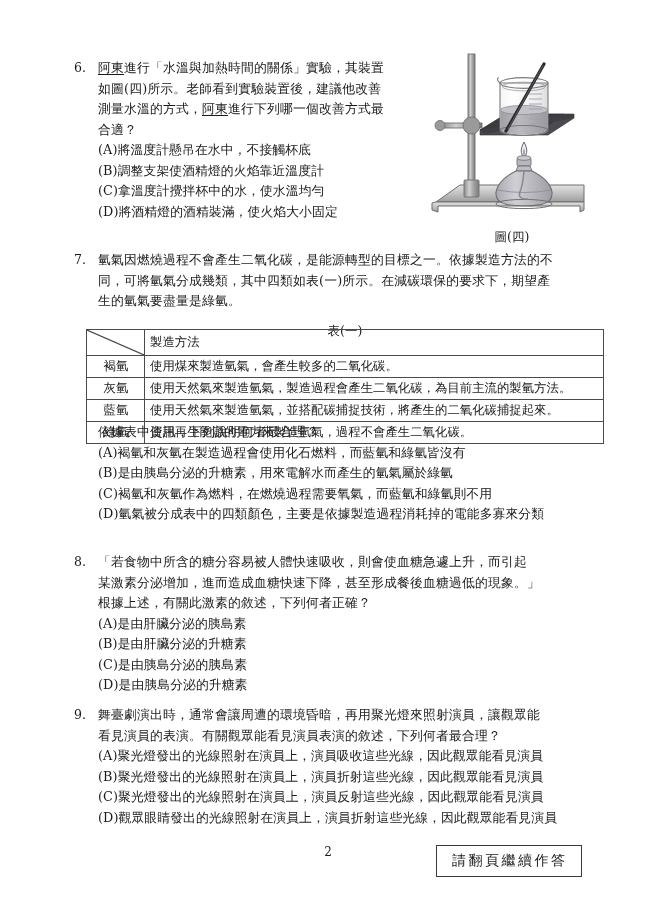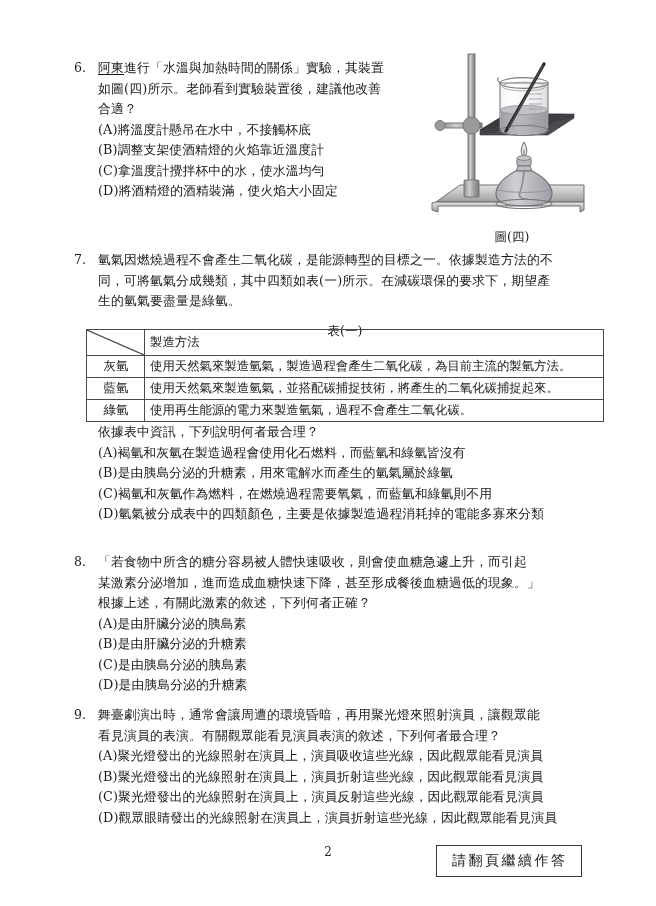--- a/index.html
+++ b/index.html
@@ -124,20 +124,21 @@
 </head>
 <body>
 
 <div class="page">
 
   <div class="q" style="left:68px; top:58px; width:350px;">
     <div class="q-num">6.</div>
     <div class="q-body">
       <div class="line"><span class="u">阿東</span>進行「水溫與加熱時間的關係」實驗，其裝置</div>
       <div class="line">如圖(四)所示。老師看到實驗裝置後，建議他改善</div>
+      <div class="line">測量水溫的方式，<span class="u">阿東</span>進行下列哪一個改善方式最</div>
       <div class="line">合適？</div>
       <div class="line opt">(A)將溫度計懸吊在水中，不接觸杯底</div>
       <div class="line opt">(B)調整支架使酒精燈的火焰靠近溫度計</div>
       <div class="line opt">(C)拿溫度計攪拌杯中的水，使水溫均勻</div>
       <div class="line opt">(D)將酒精燈的酒精裝滿，使火焰大小固定</div>
     </div>
   </div>
 
   <div class="figure-wrap" style="left:424px; top:52px; width:176px;">
     <svg width="176" height="172" viewBox="0 0 176 172">
@@ -259,20 +260,24 @@
 
   <table class="data" style="left:86px; top:329px; width:518px;">
     <tbody>
       <tr>
         <td class="hdr-corner">
           <svg viewBox="0 0 48 22" preserveAspectRatio="none">
             <line x1="0" y1="0" x2="48" y2="22" stroke="#4a4a4a" stroke-width="1"></line>
           </svg>
         </td>
         <th class="hdr-main">製造方法</th>
+      </tr>
+      <tr>
+        <td class="rowlabel">褐氫</td>
+        <td>使用煤來製造氫氣，會產生較多的二氧化碳。</td>
       </tr>
       <tr>
         <td class="rowlabel">灰氫</td>
         <td>使用天然氣來製造氫氣，製造過程會產生二氧化碳，為目前主流的製氫方法。</td>
       </tr>
       <tr>
         <td class="rowlabel">藍氫</td>
         <td>使用天然氣來製造氫氣，並搭配碳捕捉技術，將產生的二氧化碳捕捉起來。</td>
       </tr>
       <tr>

